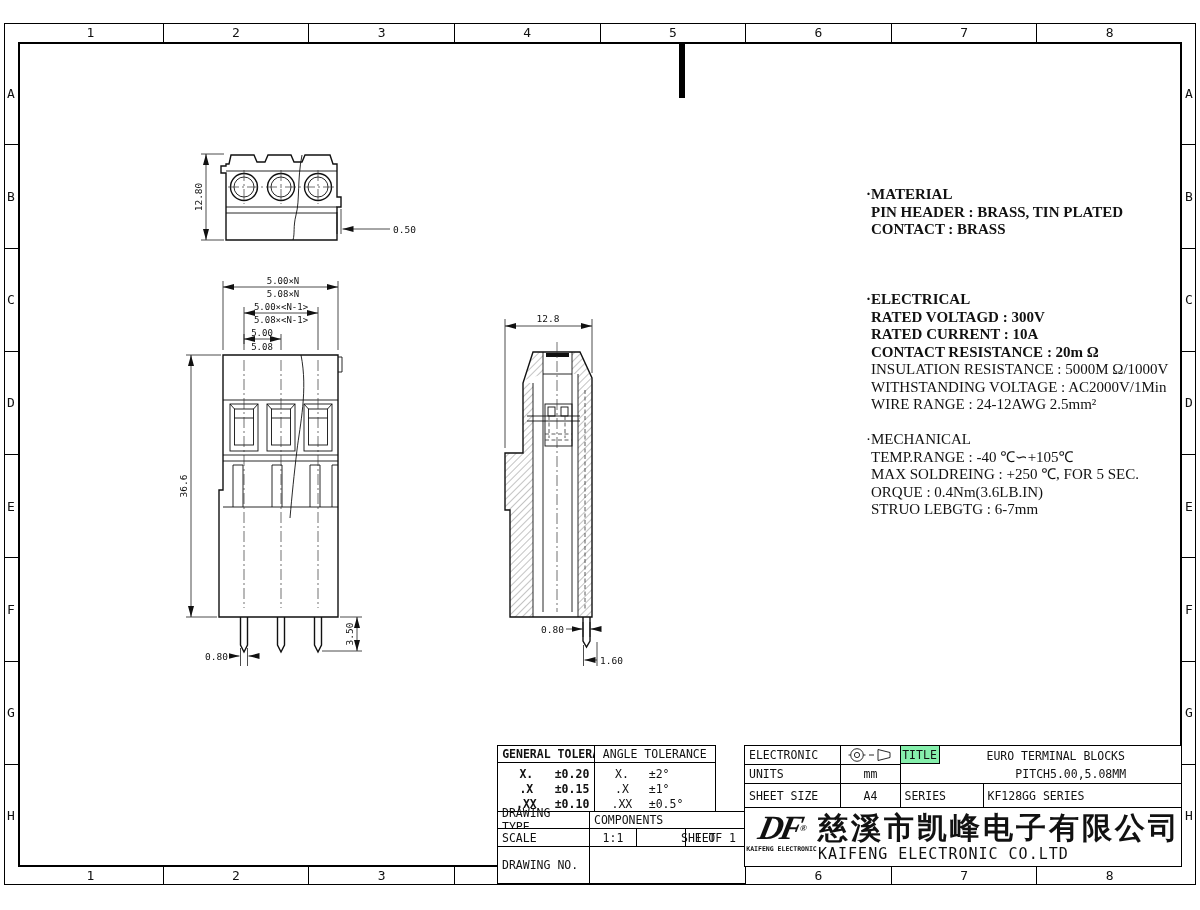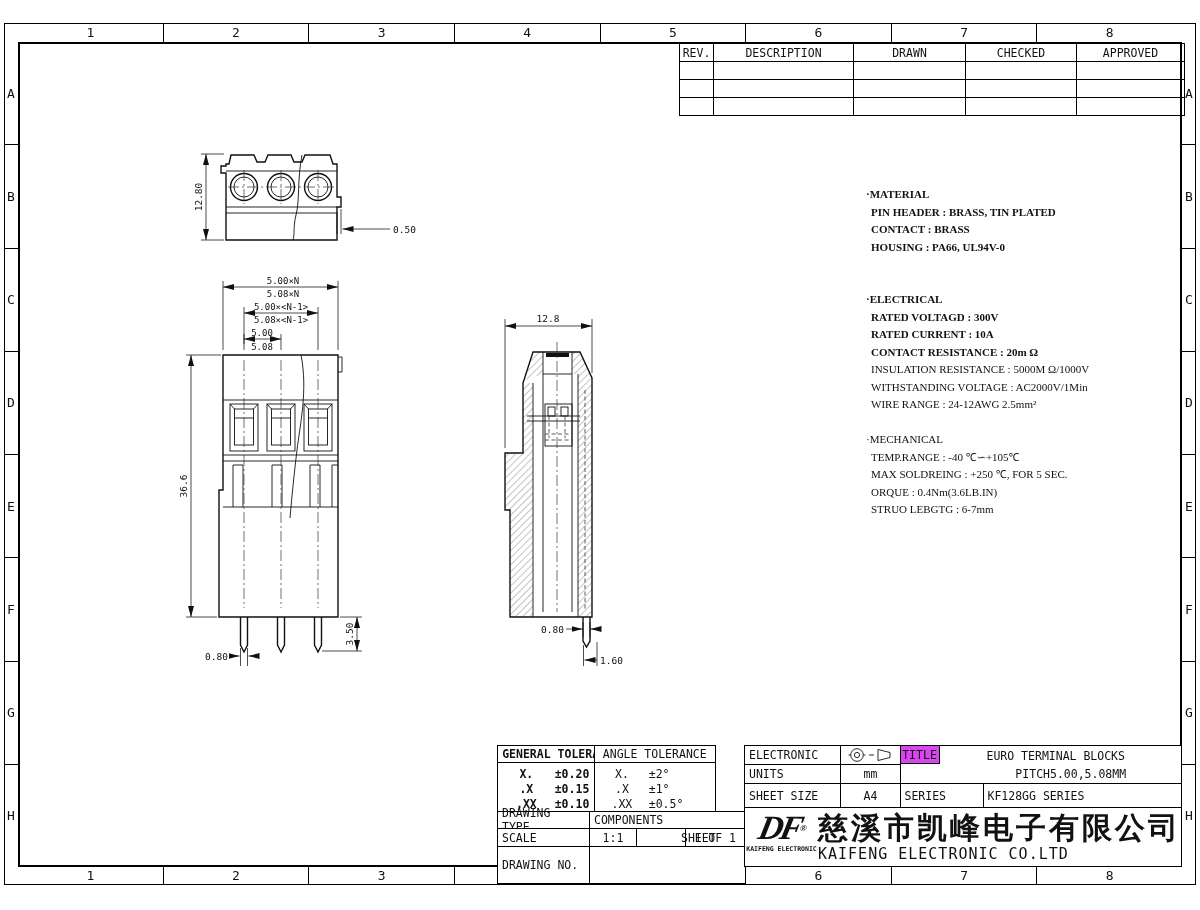--- a/index.html
+++ b/index.html
@@ -16,36 +16,36 @@
   .zone-strip.h .zc{border-right:1px solid #000;}
   .zone-strip.h .zc:last-child{border-right:none;}
   .zone-strip.v .zc{border-bottom:1px solid #000;}
   .zone-strip.v .zc:last-child{border-bottom:none;}
   
   .rev-table{position:absolute;left:679px;top:43px;border-collapse:collapse;table-layout:fixed;}
   .rev-table td,.rev-table th{border:1px solid #000;font:11.5px "DejaVu Sans Mono",monospace;
       font-weight:normal;text-align:center;padding:0;height:17px;overflow:hidden;}
   
   .notes{position:absolute;left:866px;width:320px;font-family:"Liberation Serif",serif;
-         font-size:11px;line-height:17.5px;white-space:nowrap;}
+         font-size:15px;line-height:17.5px;white-space:nowrap;}
   .notes .ln{padding-left:5px;}
   .notes .b{font-weight:bold;}
   
   .tb{position:absolute;box-sizing:border-box;border:1.5px solid #000;background:#fff;}
   .cad{font-family:"DejaVu Sans Mono",monospace;font-size:11.5px;}
   .tt-h{height:16px;border-bottom:1.5px solid #000;display:flex;align-items:center;justify-content:center;}
   .tt-r{display:flex;height:15px;align-items:center;}
   .tt-r .l{width:45%;text-align:center;}
   .tt-r .v{width:55%;text-align:left;}
   .row2{display:flex;align-items:stretch;}
   .c{display:flex;align-items:center;box-sizing:border-box;padding:0 4px;}
   .c.mid{justify-content:center;}
   .c.bl{border-left:1.5px solid #000;}
   .title-tag{position:absolute;left:-1px;top:-1px;width:38px;height:17px;border:1.5px solid #000;
-             display:flex;align-items:center;justify-content:center;background:#d946ef;}
+             display:flex;align-items:center;justify-content:center;background:#86efac;}
   .title-lines{position:absolute;left:40px;right:10px;top:1px;text-align:center;line-height:18px;}
   .logo-df{font-family:"Liberation Serif",serif;font-style:italic;font-weight:bold;font-size:34px;
            letter-spacing:-3px;transform:skewX(-12deg);display:inline-block;line-height:30px;}
   .logo-reg{font-size:9px;vertical-align:top;font-style:normal;}
   .logo-sub{font:bold 6.5px "DejaVu Sans Mono",monospace;letter-spacing:0;margin-top:2px;}
   .cn{font-family:"Liberation Serif",serif;font-weight:600;font-size:30px;letter-spacing:3px;
       line-height:34px;text-align:center;white-space:nowrap;}
   .en{font-family:"DejaVu Sans Mono",monospace;font-size:15px;letter-spacing:1px;text-align:left;line-height:18px;}
   
   svg{position:absolute;left:18px;top:42px;}
@@ -101,27 +101,20 @@
     <div class="zc">C</div>
     <div class="zc">D</div>
     <div class="zc">E</div>
     <div class="zc">F</div>
     <div class="zc">G</div>
     <div class="zc">H</div>
   </div>
 
   <table class="rev-table">
     <tbody>
-        <tr>
-      <td style="width:33px;">REV.</td>
-      <td style="width:139px;">DESCRIPTION</td>
-      <td style="width:111px;">DRAWN</td>
-      <td style="width:110px;">CHECKED</td>
-      <td style="width:107px;">APPROVED</td>
-    </tr>
     <tr>
           <td></td>
           <td></td>
           <td></td>
           <td></td>
           <td></td>
         </tr>
     <tr>
           <td></td>
           <td></td>
@@ -136,21 +129,20 @@
           <td></td>
           <td></td>
         </tr>
   </tbody>
     </table>
 
   <div class="notes" style="top:186px;">
     <div class="b">·MATERIAL</div>
     <div class="ln b">PIN HEADER :  BRASS, TIN PLATED</div>
     <div class="ln b">CONTACT :  BRASS</div>
-    <div class="ln b">HOUSING :  PA66, UL94V-0</div>
   </div>
   <div class="notes" style="top:291px;">
     <div class="b">·ELECTRICAL</div>
     <div class="ln b">RATED VOLTAGD :  300V</div>
     <div class="ln b">RATED CURRENT :  10A</div>
     <div class="ln b">CONTACT RESISTANCE :  20m Ω</div>
     <div class="ln">INSULATION RESISTANCE :  5000M Ω/1000V</div>
     <div class="ln">WITHSTANDING VOLTAGE :  AC2000V/1Min</div>
     <div class="ln">WIRE RANGE :  24-12AWG 2.5mm²</div>
   </div>

